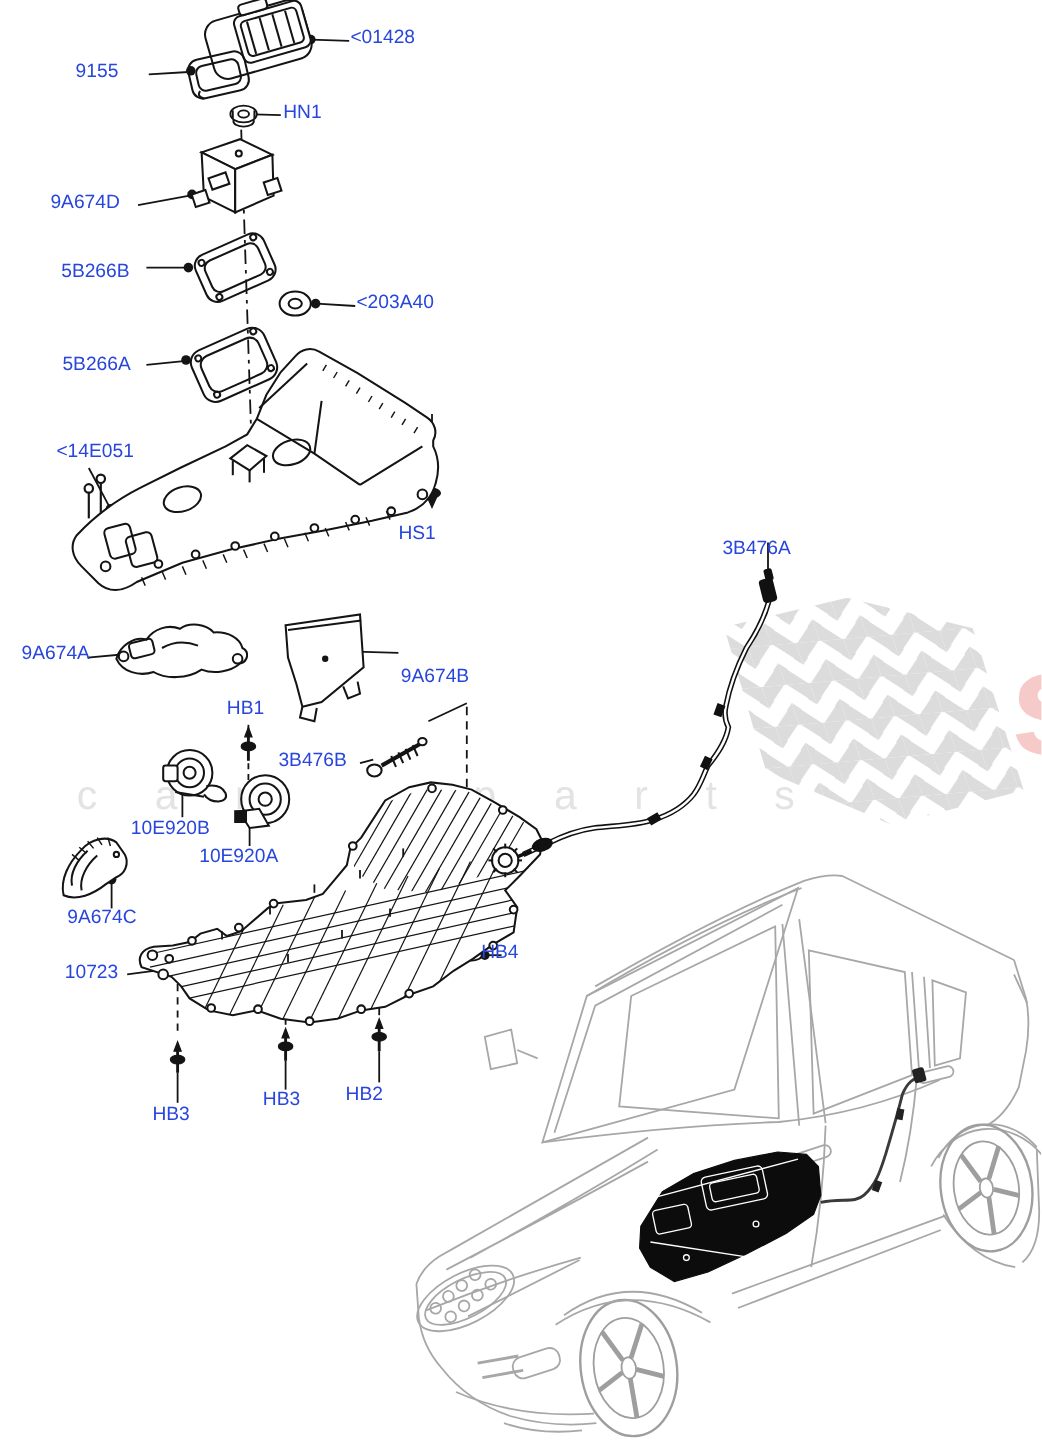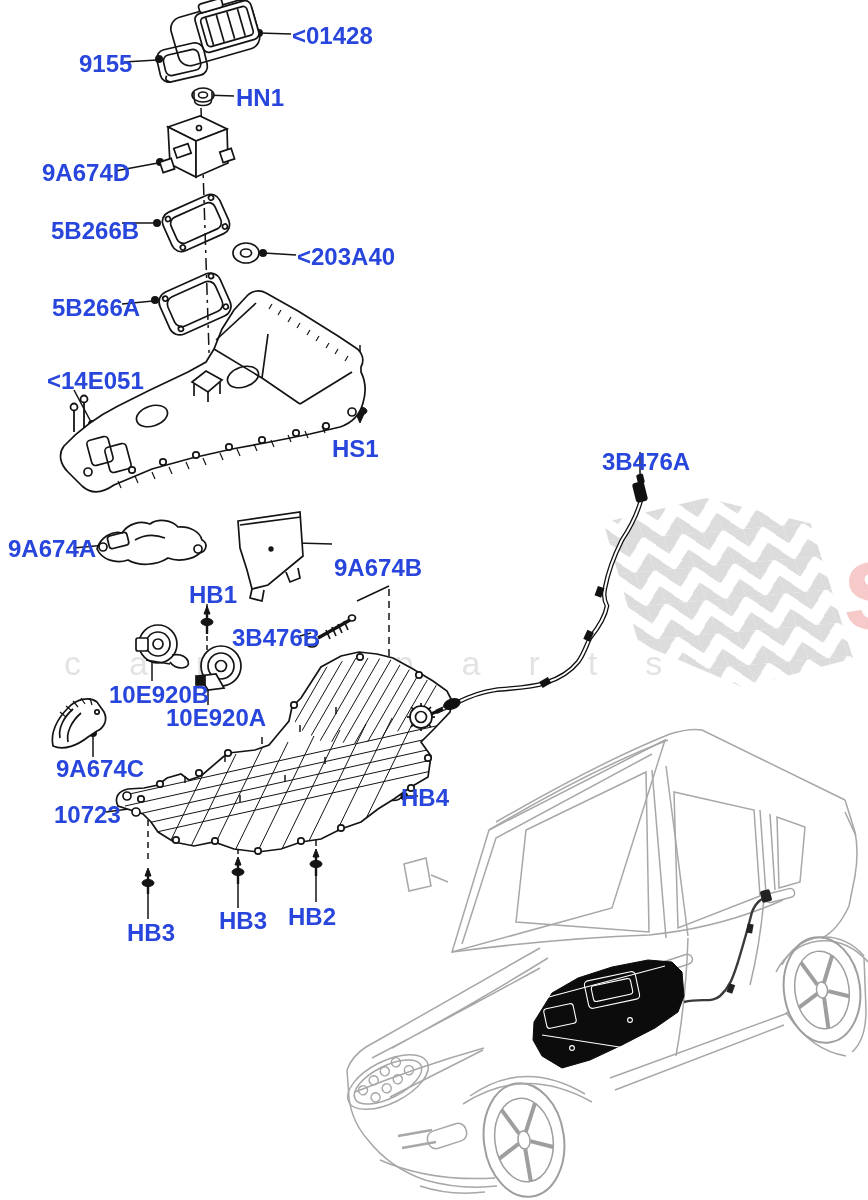--- a/index.html
+++ b/index.html
@@ -16,22 +16,22 @@
         transform:rotate(-5deg) skewX(14deg);transform-origin:top left;
         clip-path:polygon(3% 8%,55% 0%,100% 18%,98% 90%,42% 100%,0% 72%);
         background-image:
           linear-gradient(135deg,#dcdcdc 25%,transparent 25%),
           linear-gradient(225deg,#dcdcdc 25%,transparent 25%),
           linear-gradient(45deg,#dcdcdc 25%,transparent 25%),
           linear-gradient(315deg,#dcdcdc 25%,transparent 25%);
         background-position:20px 0,20px 0,0 0,0 0;
         background-size:40px 34px;background-repeat:repeat;}
   svg#art{position:absolute;left:0;top:0;z-index:2;}
-  .plabel{position:absolute;font-size:24px;color:#2846dc;line-height:1;z-index:3;
-          white-space:nowrap;cursor:pointer;font-weight:bold;}
+  .plabel{position:absolute;font-size:16px;color:#2846dc;line-height:1;z-index:3;
+          white-space:nowrap;cursor:pointer;}
 </style>
 </head>
 <body>
 
 <div id="page">
 
   <div class="wm-brand2">sc</div>
   <div class="wm-tag">car parts</div>
   <div class="flag"></div>
 
@@ -466,31 +466,31 @@
         <circle cx="572" cy="1048" r="2.4"></circle>
           <circle cx="630" cy="1020" r="2.4"></circle>
       </g>
       <path d="M684,1002 C702,998 712,1003 720,996 C731,986 734,974 738,962 C744,942 748,928 752,912 C756,902 762,898 766,898" stroke="#3a3a3a" stroke-width="2.4" fill="none"></path>
       <rect x="728" y="984" width="6" height="9" transform="rotate(20 731 988)" fill="#222"></rect>
       <rect x="747" y="924" width="6" height="9" transform="rotate(10 750 928)" fill="#222"></rect>
       <rect x="761" y="890" width="10" height="12" rx="2" transform="rotate(-15 766 896)" fill="#222"></rect>
     </g>
   </svg>
 
-  <span class="plabel" style="left:79px;top:52px">9155</span>
+  <span class="plabel" style="left:63px;top:52px">9155</span>
   <span class="plabel" style="left:292px;top:24px">&lt;01428</span>
   <span class="plabel" style="left:236px;top:86px">HN1</span>
   <span class="plabel" style="left:42px;top:161px">9A674D</span>
   <span class="plabel" style="left:51px;top:219px">5B266B</span>
   <span class="plabel" style="left:297px;top:245px">&lt;203A40</span>
   <span class="plabel" style="left:52px;top:296px">5B266A</span>
   <span class="plabel" style="left:47px;top:369px">&lt;14E051</span>
   <span class="plabel" style="left:332px;top:437px">HS1</span>
   <span class="plabel" style="left:602px;top:450px">3B476A</span>
-  <span class="plabel" style="left:8px;top:537px">9A674A</span>
+  <span class="plabel" style="left:18px;top:537px">9A674A</span>
   <span class="plabel" style="left:334px;top:556px">9A674B</span>
   <span class="plabel" style="left:189px;top:583px">HB1</span>
   <span class="plabel" style="left:232px;top:626px">3B476B</span>
   <span class="plabel" style="left:109px;top:683px">10E920B</span>
   <span class="plabel" style="left:166px;top:706px">10E920A</span>
   <span class="plabel" style="left:56px;top:757px">9A674C</span>
   <span class="plabel" style="left:54px;top:803px">10723</span>
   <span class="plabel" style="left:401px;top:786px">HB4</span>
   <span class="plabel" style="left:127px;top:921px">HB3</span>
   <span class="plabel" style="left:219px;top:909px">HB3</span>

